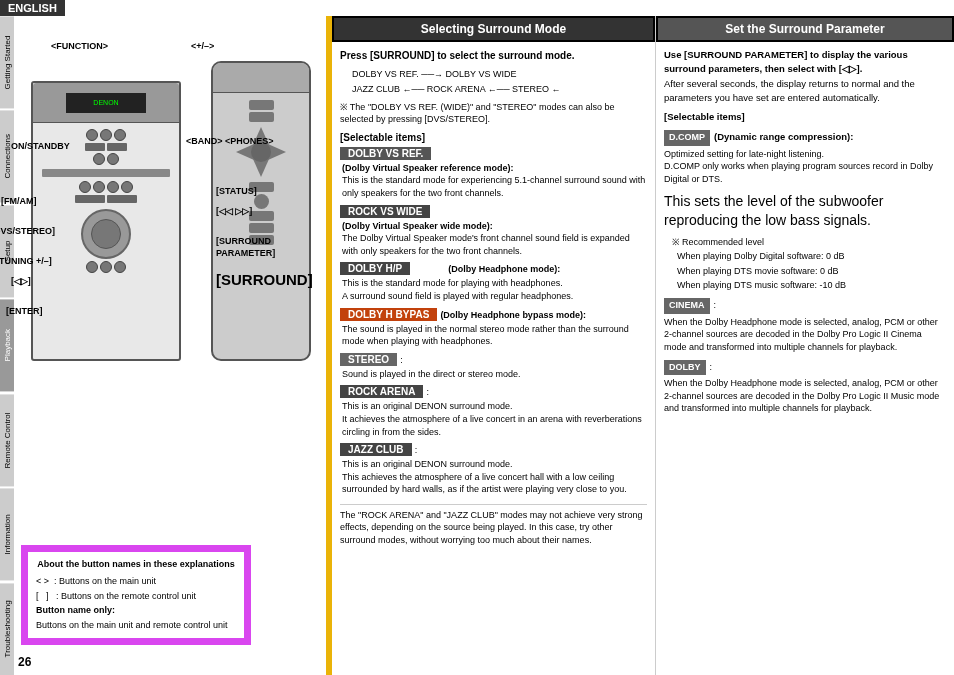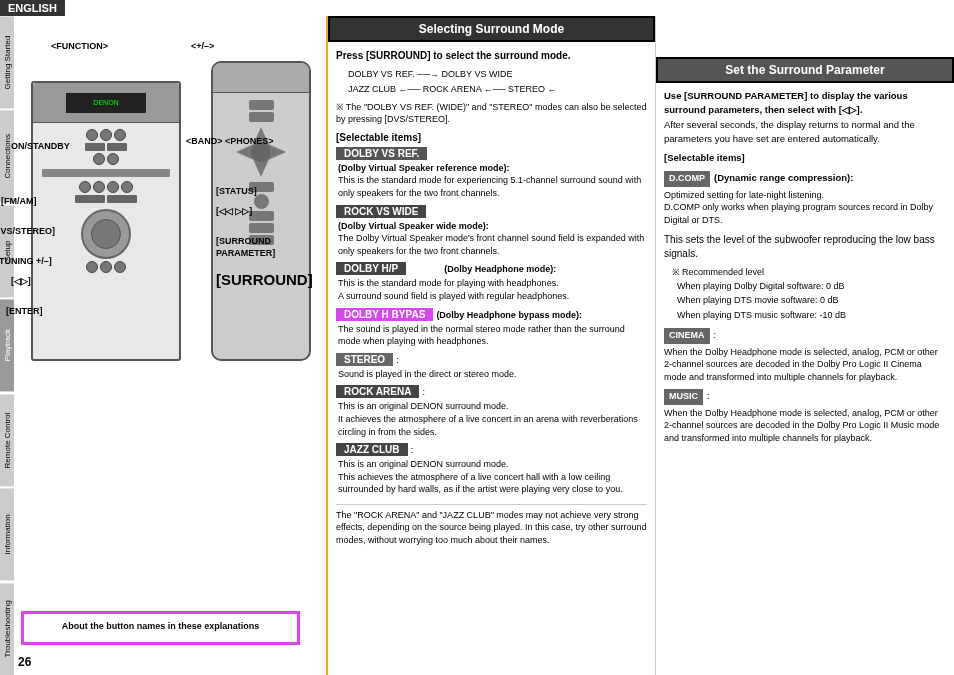--- a/index.html
+++ b/index.html
@@ -79,38 +79,38 @@
       min-width: 310px;
       position: relative;
       padding: 10px 5px;
     }
 
     
     .info-box {
       position: absolute;
       bottom: 30px;
       left: 5px;
-      width: 279px;
-      border: 3px solid #d946ef;
+      width: 230px;
+      border: 7px solid #d946ef;
       padding: 6px 8px;
       font-size: 9px;
       line-height: 1.5;
     }
     .info-box-title {
       font-weight: bold;
       text-align: center;
       margin-bottom: 3px;
       font-size: 9px;
     }
 
     
     .middle-panel {
       width: 330px;
       min-width: 330px;
-      border-left: 2px solid #eab308;
+      border-left: 6px solid #eab308;
       border-right: 1px solid #ccc;
       padding: 0;
     }
 
     .section-title-bar {
       background: #333;
       color: #fff;
       font-size: 12px;
       font-weight: bold;
       padding: 4px 8px;
@@ -150,21 +150,21 @@
       padding: 1px 8px;
       margin-bottom: 2px;
     }
     .mode-badge-wide {
       background: #444;
     }
     .mode-badge-dolby-hp {
       background: #444;
     }
     .mode-badge-dolby-bypass {
-      background: #d946ef;
+      background: #c2410c;
     }
     .mode-badge-stereo {
       background: #666;
     }
     .mode-badge-rock {
       background: #444;
     }
     .mode-badge-jazz {
       background: #444;
     }
@@ -174,21 +174,20 @@
       line-height: 1.4;
       margin-bottom: 5px;
       padding-left: 2px;
     }
     .mode-desc strong { font-weight: bold; }
 
     
     .right-panel {
       flex: 1;
       padding: 0;
-      margin-top: 41px;
     }
 
     .right-section-title {
       background: #555;
       color: #fff;
       font-size: 12px;
       font-weight: bold;
       padding: 4px 8px;
       text-align: center;
       border: 2px solid #000;
@@ -445,20 +444,26 @@
       <div style="position:absolute; left:-20px; top:235px; font-size:9px; font-weight:bold;">[◁▷]</div>
       <div style="position:absolute; left:-25px; top:265px; font-size:9px; font-weight:bold;">[ENTER]</div>
       <div style="position:absolute; left:185px; top:145px; font-size:9px; font-weight:bold;">[STATUS]</div>
       <div style="position:absolute; left:185px; top:165px; font-size:9px; font-weight:bold;">[◁◁ ▷▷]</div>
       <div style="position:absolute; left:185px; top:195px; font-size:9px; font-weight:bold; line-height:1.3;">[SURROUND<br>PARAMETER]</div>
       <div style="position:absolute; left:185px; top:230px; font-size:15px; font-weight:bold;">[SURROUND]</div>
     </div>
 
     <div class="info-box">
       <div class="info-box-title">About the button names in these explanations</div>
+      <div style="font-size:9px; line-height:1.6;">
+        <div>&lt; &gt;&nbsp;&nbsp;: Buttons on the main unit</div>
+        <div>[ &nbsp;&nbsp;] &nbsp;&nbsp;: Buttons on the remote control unit</div>
+        <div><strong>Button name only:</strong></div>
+        <div>Buttons on the main unit and remote control unit</div>
+      </div>
     </div>
 
   </div>
 
   <div class="middle-panel">
 
     <div class="section-title-bar">Selecting Surround Mode</div>
 
     <div class="section-content">
 
@@ -557,21 +562,21 @@
           <span class="param-badge dcomp">D.COMP</span>
           <span class="param-label">(Dynamic range compression):</span>
         </div>
         <div style="font-size:9px; line-height:1.4; margin-bottom:6px;">
           Optimized setting for late-night listening.<br>
           D.COMP only works when playing program sources record in Dolby Digital or DTS.
         </div>
       </div>
 
       <div>
-        <div style="font-size:10px; line-height:1.4; margin-bottom:4px;">
+        <div style="font-size:14px; line-height:1.4; margin-bottom:4px;">
           This sets the level of the subwoofer reproducing the low bass signals.
         </div>
         <div style="font-size:9px; line-height:1.6; margin-left:8px; margin-bottom:6px;">
           ※ Recommended level<br>
           &nbsp;&nbsp;When playing Dolby Digital software: 0 dB<br>
           &nbsp;&nbsp;When playing DTS movie software: 0 dB<br>
           &nbsp;&nbsp;When playing DTS music software: -10 dB
         </div>
       </div>
 
@@ -580,21 +585,21 @@
           <span class="param-badge cinema">CINEMA</span>
           <span style="font-size:9px;"> :</span>
         </div>
         <div style="font-size:9px; line-height:1.4; margin-bottom:6px;">
           When the Dolby Headphone mode is selected, analog, PCM or other 2-channel sources are decoded in the Dolby Pro Logic II Cinema mode and transformed into multiple channels for playback.
         </div>
       </div>
 
       <div>
         <div class="param-title-line">
-          <span class="param-badge music">MUSIC</span>
+          <span class="param-badge music">DOLBY</span>
           <span style="font-size:9px;"> :</span>
         </div>
         <div style="font-size:9px; line-height:1.4;">
           When the Dolby Headphone mode is selected, analog, PCM or other 2-channel sources are decoded in the Dolby Pro Logic II Music mode and transformed into multiple channels for playback.
         </div>
       </div>
 
     </div>
   </div>
 

